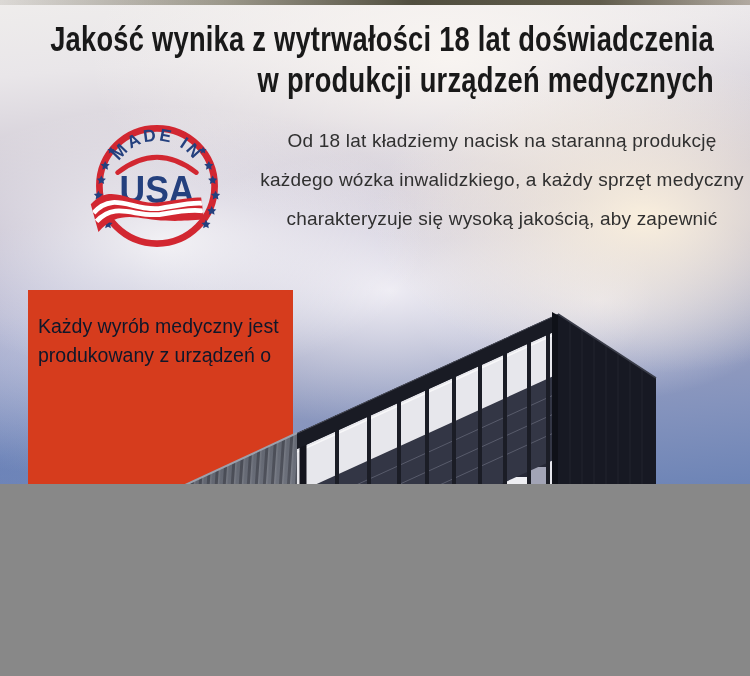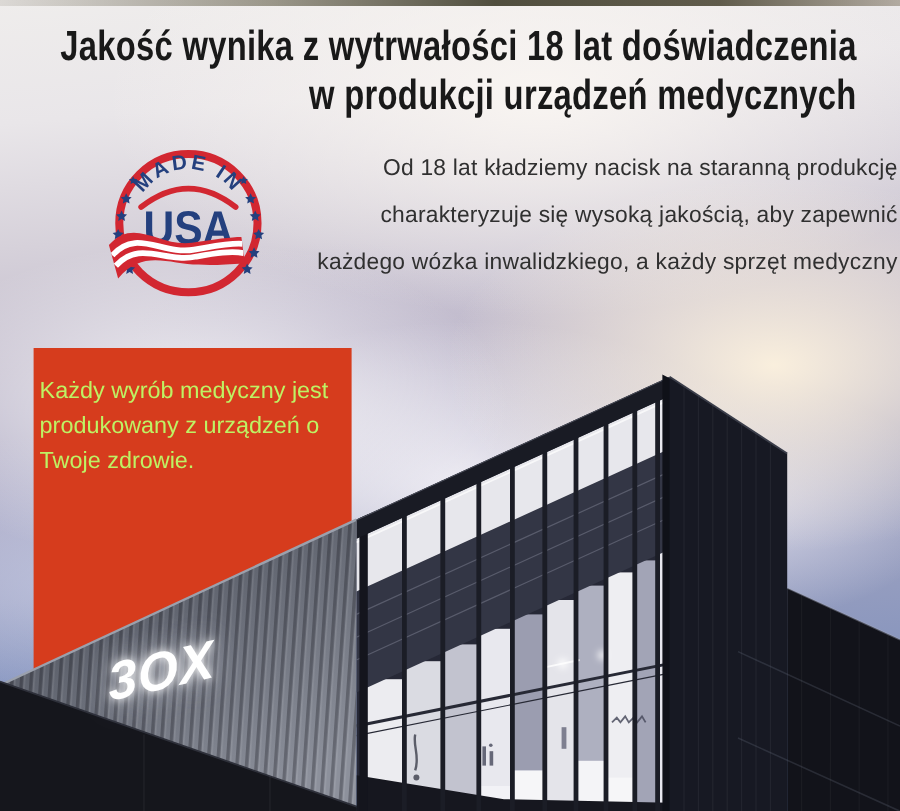--- a/index.html
+++ b/index.html
@@ -1,17 +1,17 @@
 <!DOCTYPE html>
 <html style="--accent-orange: #d63c1d; --badge-blue: #24407e; --badge-red: #d22731; --headline-ink: #191919; --body-ink: #303030;"><head>
 <meta charset="utf-8">
 <style>
   html,body{margin:0;padding:0;background:#888;}
   .stage{
-    position:relative;width:750px;height:676px;overflow:hidden;
+    position:relative;width:750px;height:484px;overflow:hidden;
     font-family:"Liberation Sans",sans-serif;background:#cfc9d6;
   }
   
   .sky{
     position:absolute;inset:0;z-index:1;
     background:
       radial-gradient(420px 240px at 86% 45%, rgba(253,242,222,0.95), rgba(253,242,222,0) 65%),
       radial-gradient(520px 260px at 60% 12%, rgba(250,246,242,0.92), rgba(250,246,242,0) 70%),
       radial-gradient(400px 210px at 22% 50%, rgba(255,255,255,0.8), rgba(255,255,255,0) 65%),
       radial-gradient(440px 230px at 52% 60%, rgba(250,248,252,0.85), rgba(250,248,252,0) 60%),
@@ -32,30 +32,30 @@
     text-align:right;font-size:35px;line-height:41px;font-weight:700;
     color:var(--headline-ink,#191919);letter-spacing:0.3px;white-space:nowrap;
     transform:scaleX(0.78);transform-origin:100% 0;
   }
   
   .intro{
     position:absolute;top:121px;left:256px;width:492px;z-index:5;
     text-align:center;font-size:19px;line-height:39px;
     color:var(--body-ink,#303030);letter-spacing:0.2px;
   }
-  .intro div{white-space:nowrap;text-align:right;}
+  .intro div{white-space:nowrap;}
   
   .badge{position:absolute;left:85px;top:113px;width:144px;height:144px;z-index:5;overflow:visible;}
   .badge text{font-family:"Liberation Sans",sans-serif;}
   
   .callout{
     position:absolute;left:28px;top:290px;width:265px;height:270px;z-index:2;
     background:var(--accent-orange,#d63c1d);
   }
-  .callout-text{margin:22px 10px 0 5px;font-size:19.5px;line-height:29px;color:#bef264;}
+  .callout-text{margin:22px 10px 0 10px;font-size:19.5px;line-height:29px;color:#0f172a;}
   .callout-text div{white-space:nowrap;}
   
   .building{position:absolute;left:0;top:0;width:750px;height:676px;z-index:3;}
   .logo3ox{
     position:absolute;left:88px;top:545px;z-index:4;
     font-size:44px;font-weight:bold;font-style:italic;color:#ffffff;letter-spacing:1px;
     transform:rotate(-13deg) skewX(-8deg);transform-origin:0 0;
     text-shadow:0 0 8px rgba(255,255,255,0.95),0 0 20px rgba(255,255,255,0.6),0 0 34px rgba(230,235,255,0.45);
   }
 </style>
@@ -67,29 +67,28 @@
   <div class="sky"></div>
   <div class="topstrip"></div>
 
   <div class="headline">
     <div>Jakość wynika z wytrwałości 18 lat doświadczenia</div>
     <div>w produkcji urządzeń medycznych</div>
   </div>
 
   <div class="intro">
     <div>Od 18 lat kładziemy nacisk na staranną produkcję</div>
+    <div>każdego wózka inwalidzkiego, a każdy sprzęt medyczny</div>
     <div>charakteryzuje się wysoką jakością, aby zapewnić</div>
-    <div>każdego wózka inwalidzkiego, a każdy sprzęt medyczny</div>
   </div>
 
   <div class="callout">
     <div class="callout-text">
       <div>Każdy wyrób medyczny jest</div>
       <div>produkowany z urządzeń o</div>
-      <div>Twoje zdrowie.</div>
     </div>
   </div>
 
   <svg class="building" viewBox="0 0 750 676">
     <defs>
       <linearGradient id="sidingG" x1="0" y1="0" x2="0.7" y2="1">
         <stop offset="0" stop-color="#3e424c"></stop>
         <stop offset="0.55" stop-color="#6a6e79"></stop>
         <stop offset="1" stop-color="#8d919c"></stop>
       </linearGradient>

